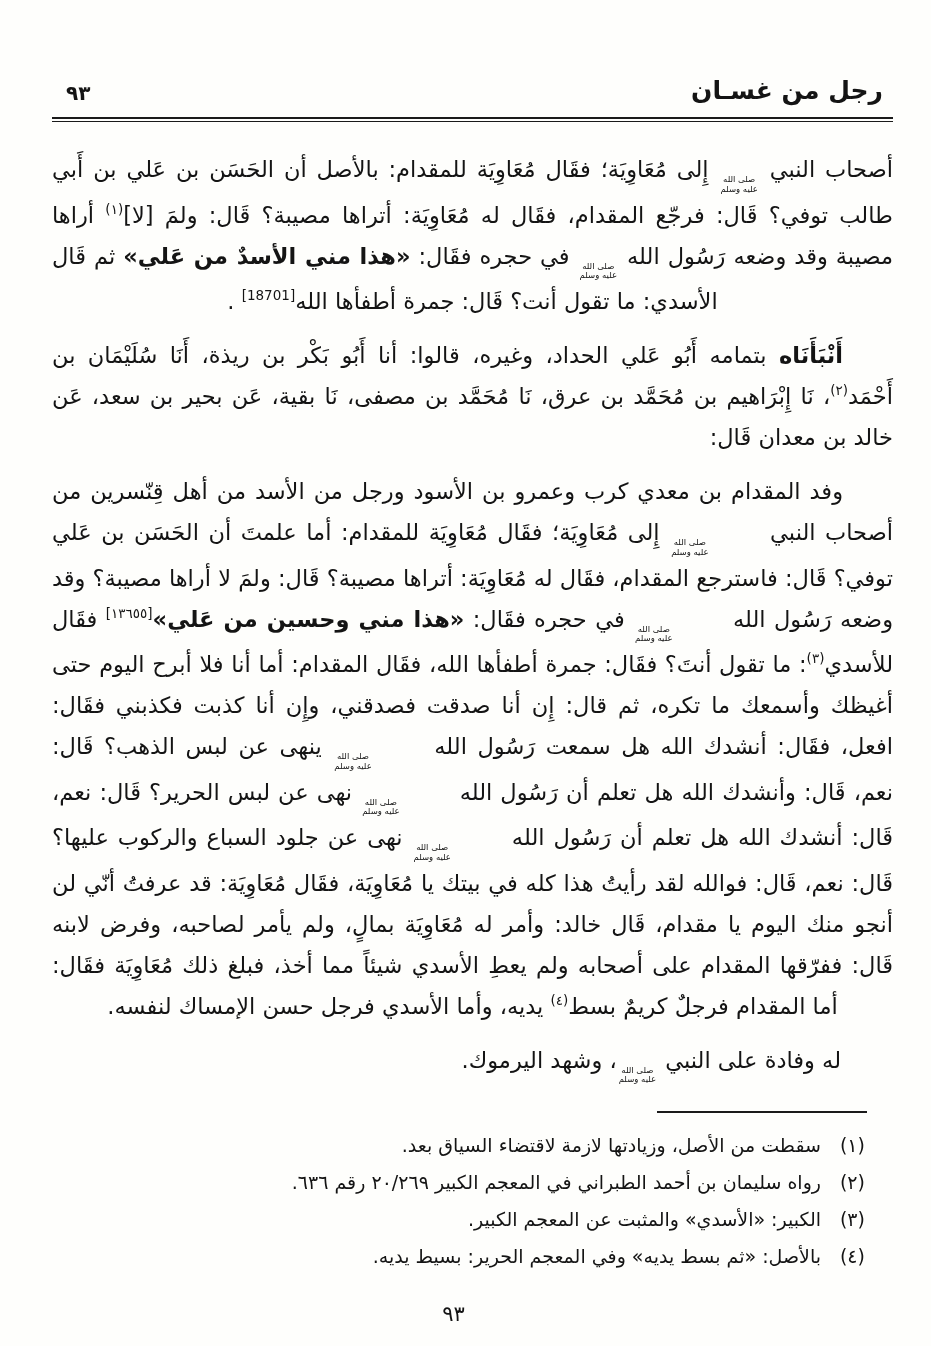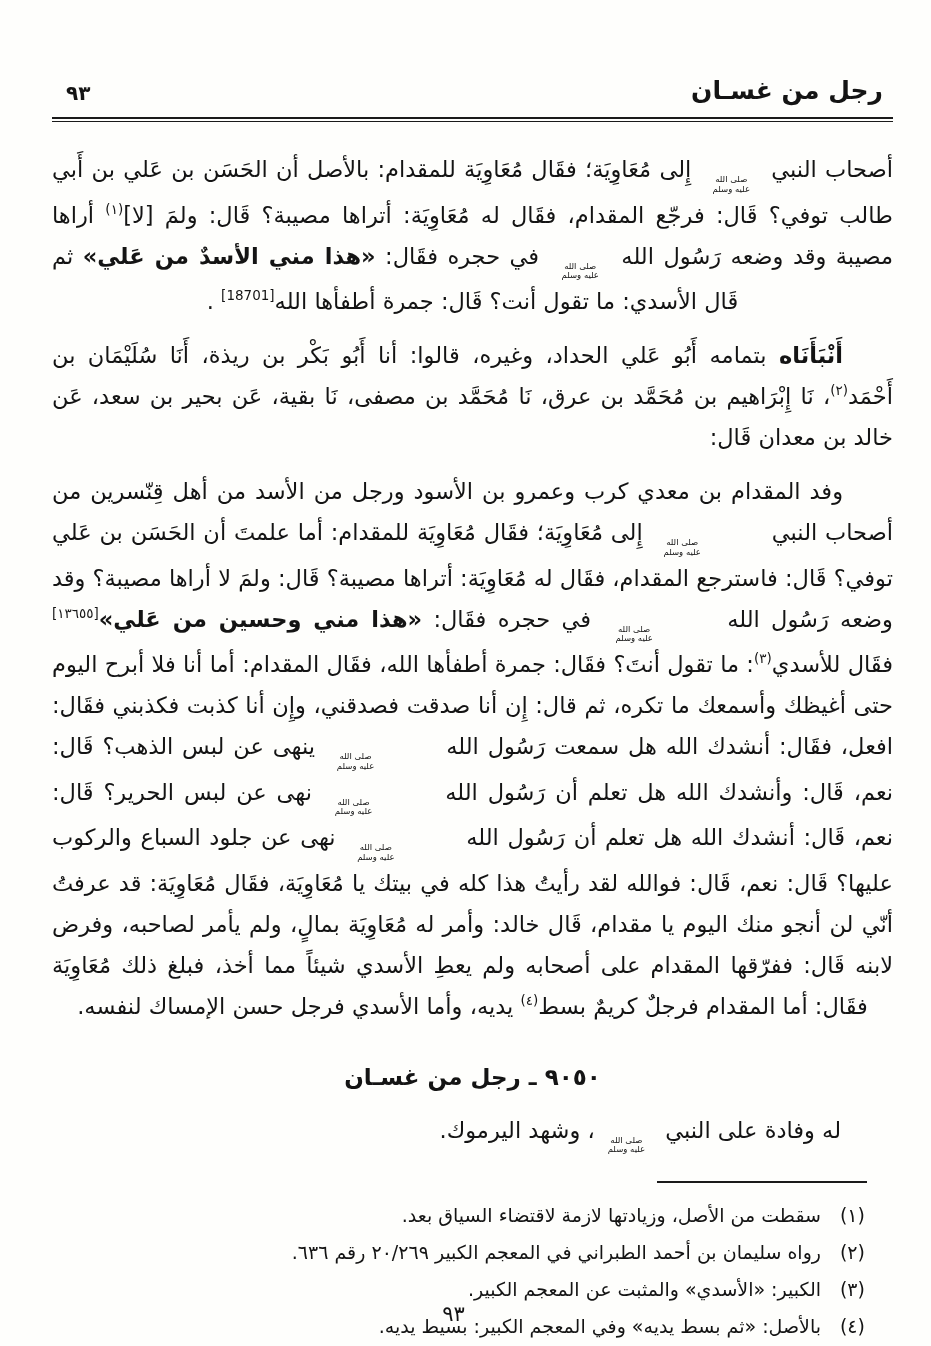--- a/index.html
+++ b/index.html
@@ -24,21 +24,21 @@
              text-align:justify; text-justify:inter-word; }
   .para { margin:0 0 13px 0; }
   .indent { text-indent:50px; }
   .last-center { text-align-last:center; }
   b[data-name="bold-run"] { font-weight:bold; }
   sup.ref { font-size:13.5px; line-height:0; vertical-align:9px; font-weight:normal; }
 
   
   .saw { display:inline-flex; flex-direction:column; align-items:center;
          font-size:8.5px; line-height:1.15; vertical-align:-5px;
-         margin:0 13px; font-weight:normal; white-space:nowrap; }
+         margin:0 2px; font-weight:normal; white-space:nowrap; }
 
   
   .entry-heading { text-align:center; text-align-last:center; font-weight:bold;
                    font-size:23px; margin:30px 0 12px 0; }
   .entry-line { margin:0; text-align:right; text-align-last:right; padding-right:52px; }
 
   
   .fn-rule { width:210px; border:none; border-top:2px solid #1a1a1a;
              margin:26px 26px 14px auto; }
   .footnotes { font-size:19px; line-height:37px; padding-right:28px; padding-left:40px; }
@@ -80,21 +80,20 @@
           <span>صلى الله</span>
           <span>عليه وسلم</span>
         </span><span data-name="text-run"> ينهى عن لبس الذهب؟ قَال: نعم، قَال: وأنشدك الله هل تعلم أن رَسُول الله </span><span class="saw" data-name="pbuh-symbol">
           <span>صلى الله</span>
           <span>عليه وسلم</span>
         </span><span data-name="text-run"> نهى عن لبس الحرير؟ قَال: نعم، قَال: أنشدك الله هل تعلم أن رَسُول الله </span><span class="saw" data-name="pbuh-symbol">
           <span>صلى الله</span>
           <span>عليه وسلم</span>
         </span><span data-name="text-run"> نهى عن جلود السباع والركوب عليها؟ قَال: نعم، قَال: فوالله لقد رأيتُ هذا كله في بيتك يا مُعَاوِيَة، فقَال مُعَاوِيَة: قد عرفتُ أنّي لن أنجو منك اليوم يا مقدام، قَال خالد: وأمر له مُعَاوِيَة بمالٍ، ولم يأمر لصاحبه، وفرض لابنه قَال: ففرّقها المقدام على أصحابه ولم يعطِ الأسدي شيئاً مما أخذ، فبلغ ذلك مُعَاوِيَة فقَال: أما المقدام فرجلٌ كريمٌ بسط</span><sup class="ref" data-name="footnote-ref">(٤)</sup><span data-name="text-run"> يديه، وأما الأسدي فرجل حسن الإمساك لنفسه.</span></p>
 
-    <p class="entry-heading" data-name="entry-heading">٩٠٥٠ ـ رجل من غسـان</p>
     <p class="entry-line" data-name="entry-summary-line"><span data-name="text-run">له وفادة على النبي </span><span class="saw" data-name="pbuh-symbol">
           <span>صلى الله</span>
           <span>عليه وسلم</span>
         </span><span data-name="text-run">، وشهد اليرموك.</span></p>
   </div>
 
   <hr class="fn-rule" data-name="footnote-divider">
 
   <div class="footnotes" data-name="footnotes-block">
     <div class="fn-row" data-name="footnote-row">
@@ -104,19 +103,19 @@
     <div class="fn-row" data-name="footnote-row">
       <span class="fn-marker" data-name="footnote-marker">(٢)</span>
       <span class="fn-text" data-name="footnote-text">رواه سليمان بن أحمد الطبراني في المعجم الكبير ٢٠/٢٦٩ رقم ٦٣٦.</span>
     </div>
     <div class="fn-row" data-name="footnote-row">
       <span class="fn-marker" data-name="footnote-marker">(٣)</span>
       <span class="fn-text" data-name="footnote-text">الكبير: «الأسدي» والمثبت عن المعجم الكبير.</span>
     </div>
     <div class="fn-row" data-name="footnote-row">
       <span class="fn-marker" data-name="footnote-marker">(٤)</span>
-      <span class="fn-text" data-name="footnote-text">بالأصل: «ثم بسط يديه» وفي المعجم الكبير: بسيط يديه.</span>
+      <span class="fn-text" data-name="footnote-text">بالأصل: «ثم بسط يديه» وفي المعجم الحرير: بسيط يديه.</span>
     </div>
   </div>
 
   <div class="page-num-bottom" data-name="footer-page-number">٩٣</div>
 
 </div>
 
 </body></html>

